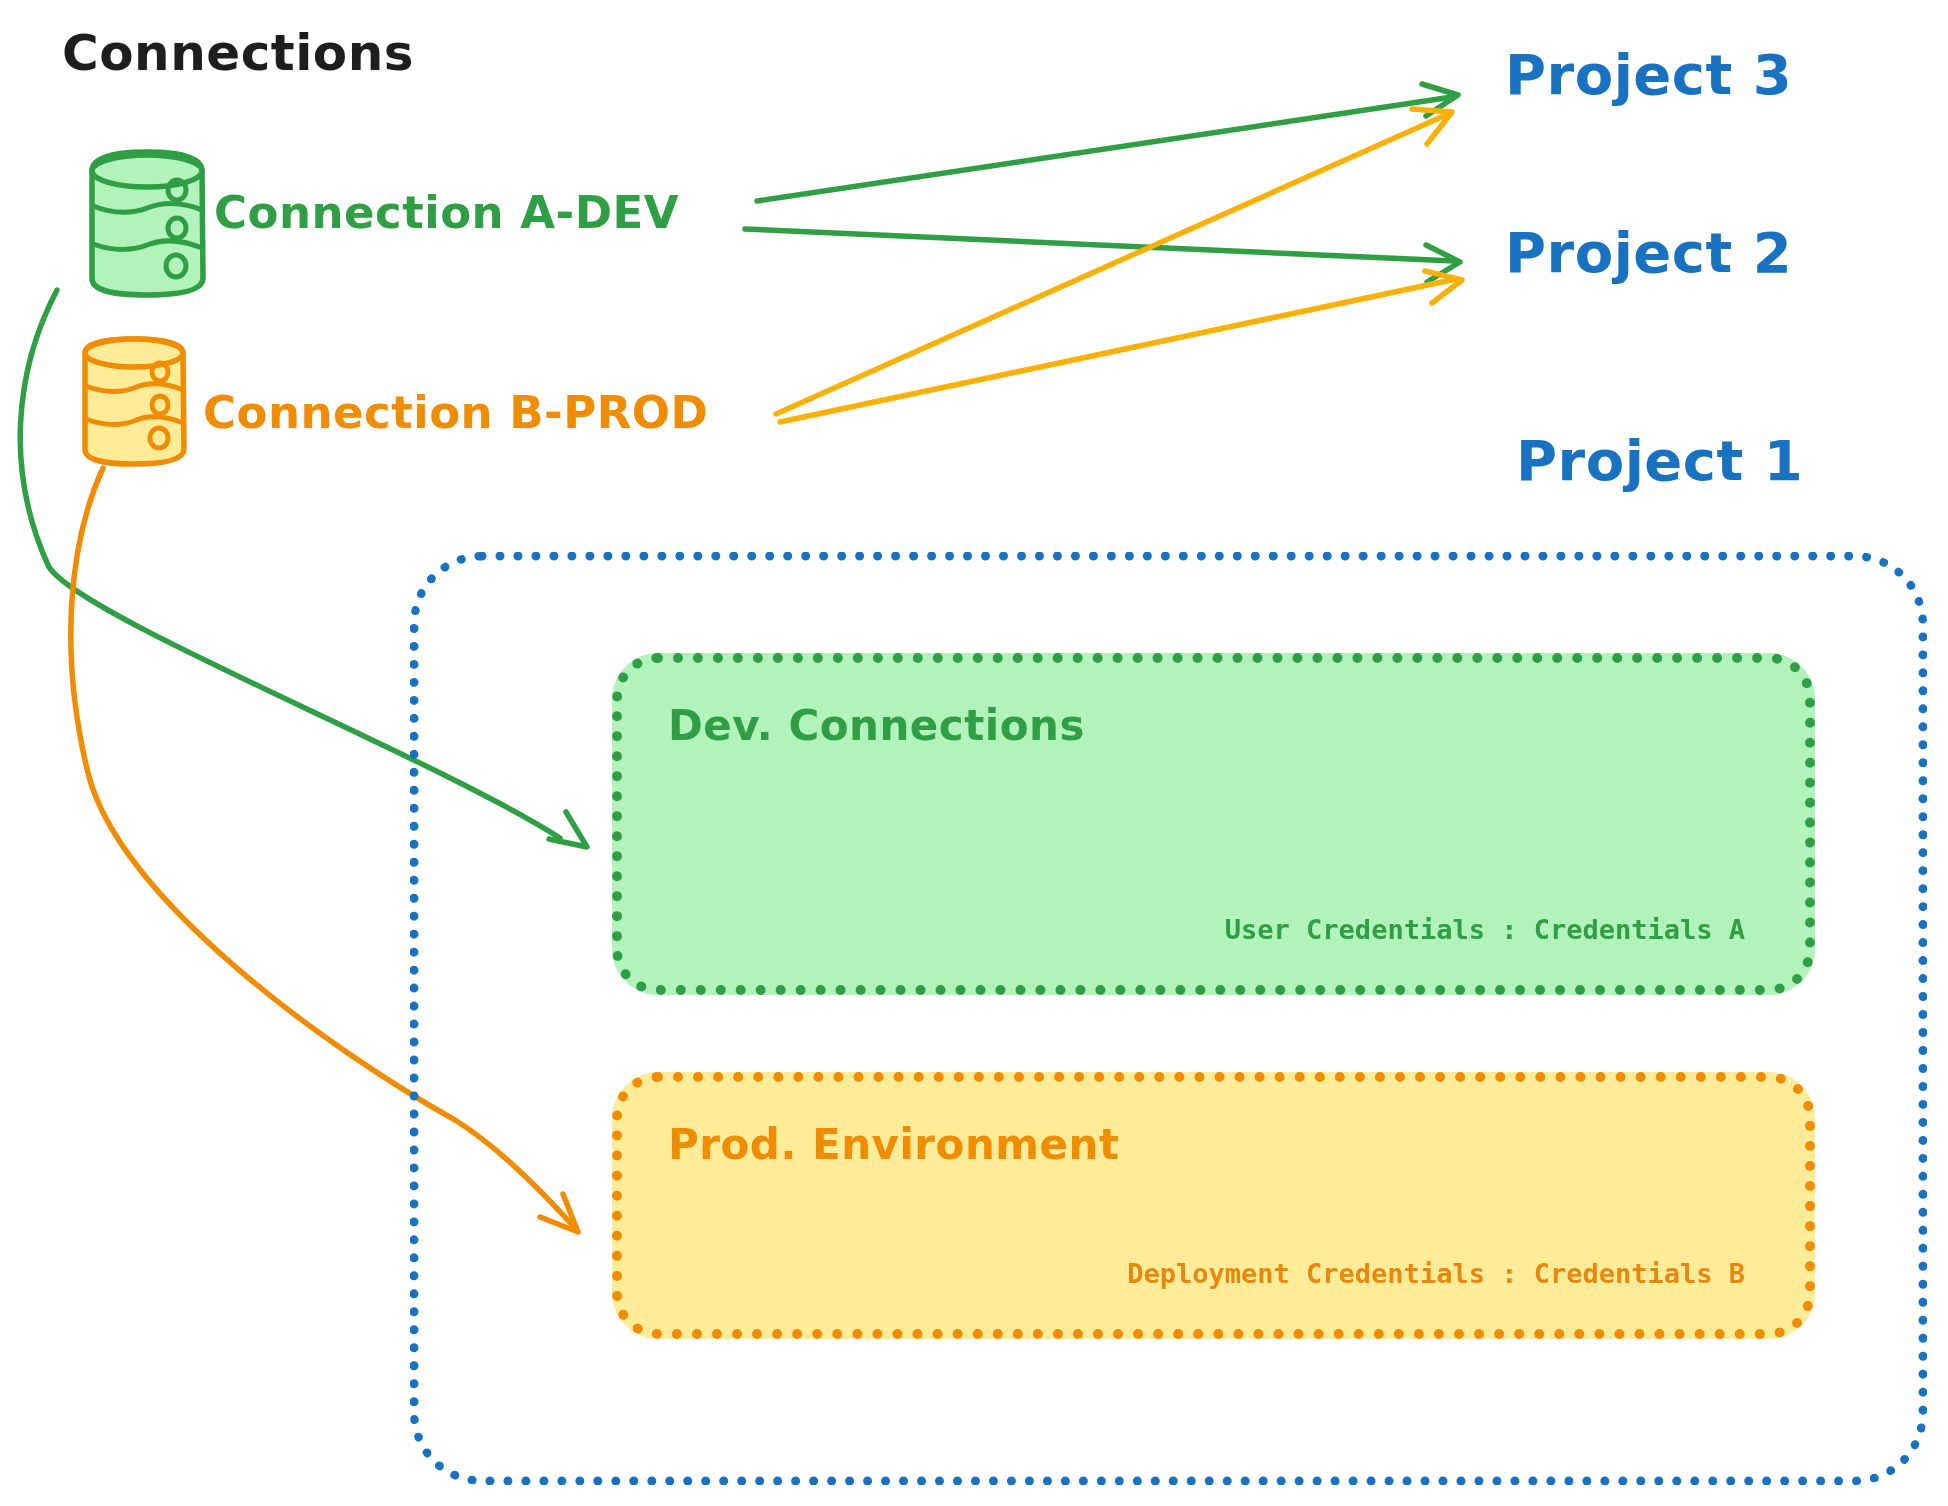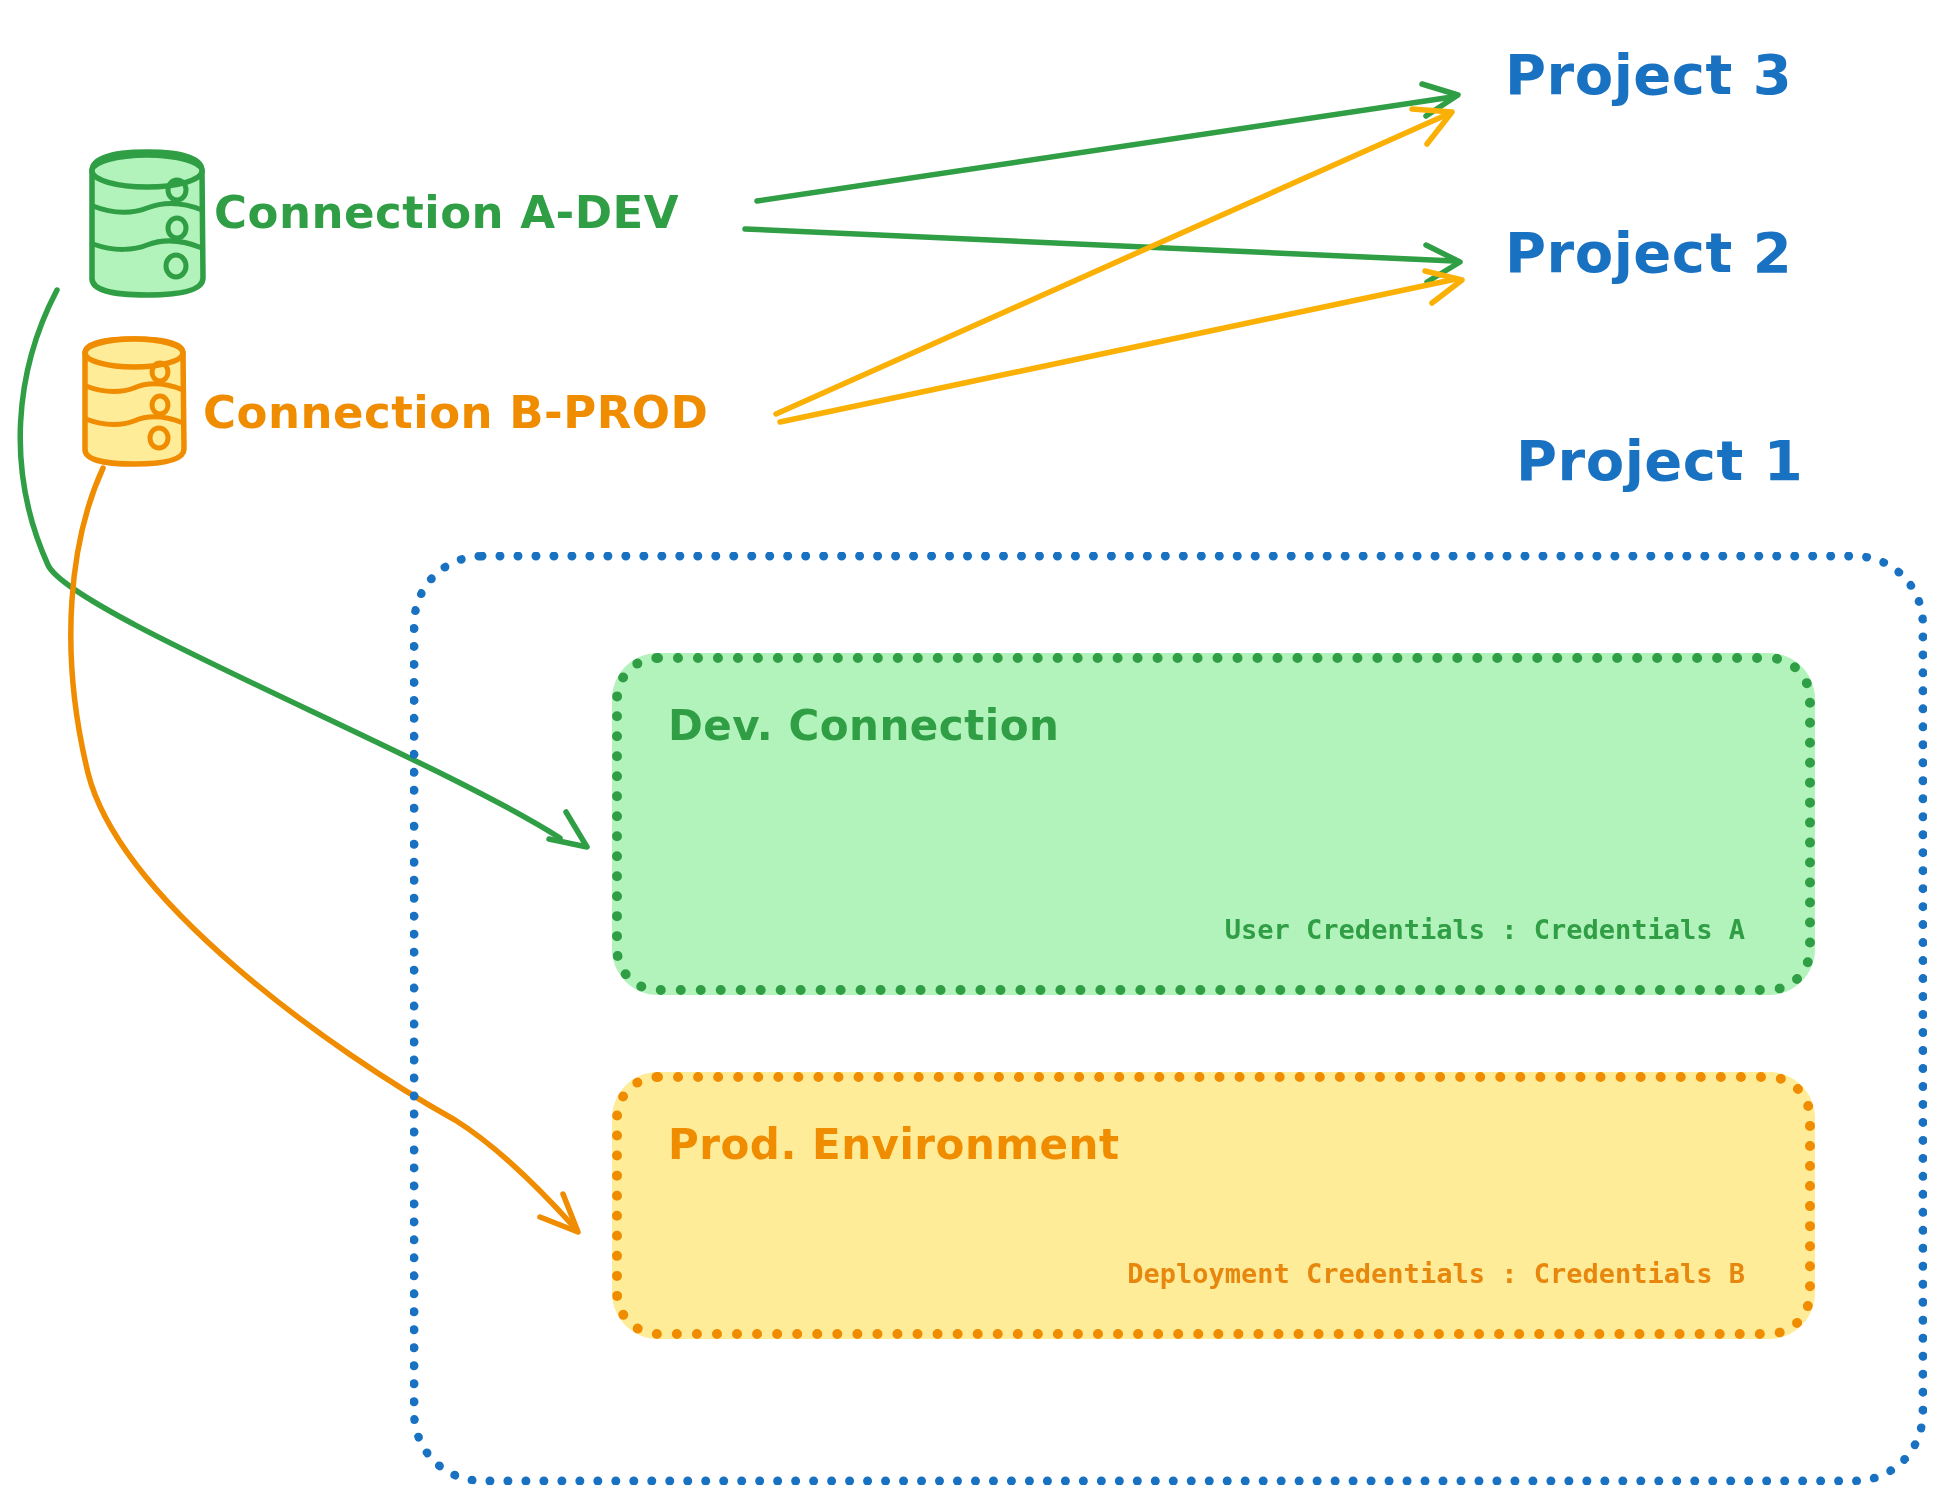--- a/index.html
+++ b/index.html
@@ -117,35 +117,36 @@
       <path d="M57 290 C15 370 5 470 48 565 C70 613 430 755 560 838"></path>
       <polyline points="566,812 587,847 549,839"></polyline>
     </g>
 
     <g stroke="#f08c00" stroke-width="5.5" fill="none" stroke-linecap="round" stroke-linejoin="round">
       <path d="M103 468 C70 540 58 650 88 773 C120 900 330 1050 455 1120 C500 1148 548 1198 575 1228"></path>
       <polyline points="563,1194 578,1232 540,1217"></polyline>
     </g>
   </svg>
 
+  <div class="diagram-title hand">Connections</div>
 
   <div class="conn-label conn-b hand">Connection B-PROD</div>
 
   <div class="conn-label conn-a hand">Connection A-DEV</div>
 
   <div class="project-label project-3 hand">Project 3</div>
 
   <div class="project-label project-2 hand">Project 2</div>
 
   <div class="project-label project-1 hand">Project 1</div>
 
   <div class="project1-box"></div>
 
   <div class="env-box env-dev">
-    <div class="env-title hand">Dev. Connection</div>
+    <div class="env-title hand">Dev. Connections</div>
     <div class="env-cred">User Credentials : Credentials A</div>
   </div>
 
   <div class="env-box env-prod">
     <div class="env-title hand">Prod. Environment</div>
     <div class="env-cred">Deployment Credentials : Credentials B</div>
   </div>
 
 </div>
 

